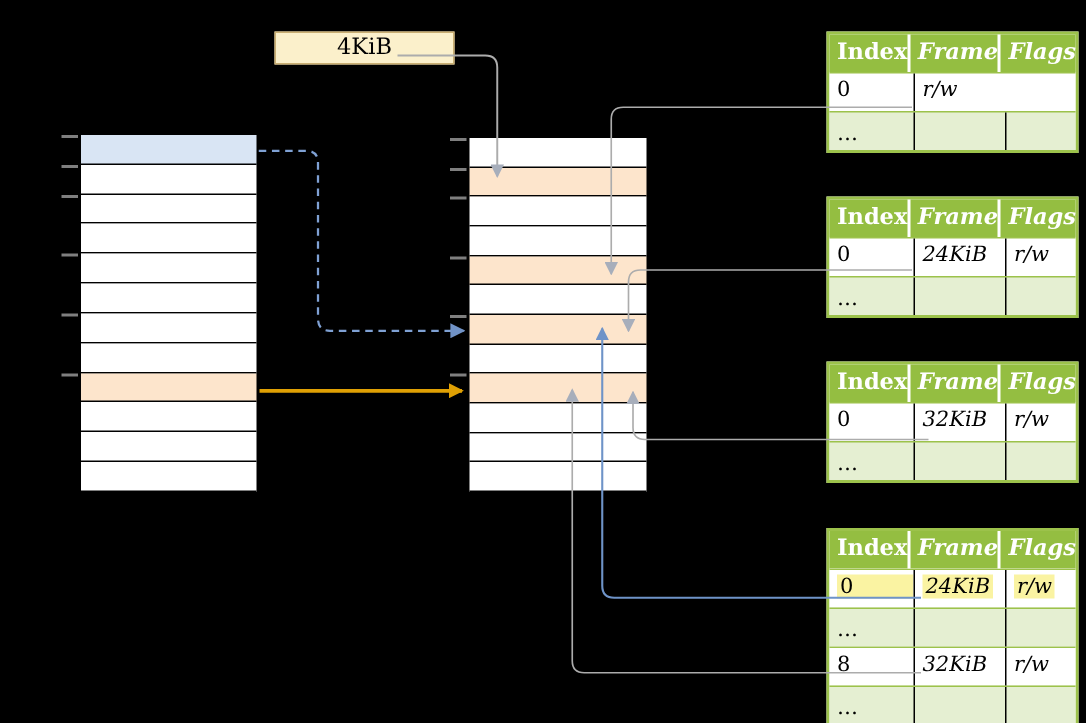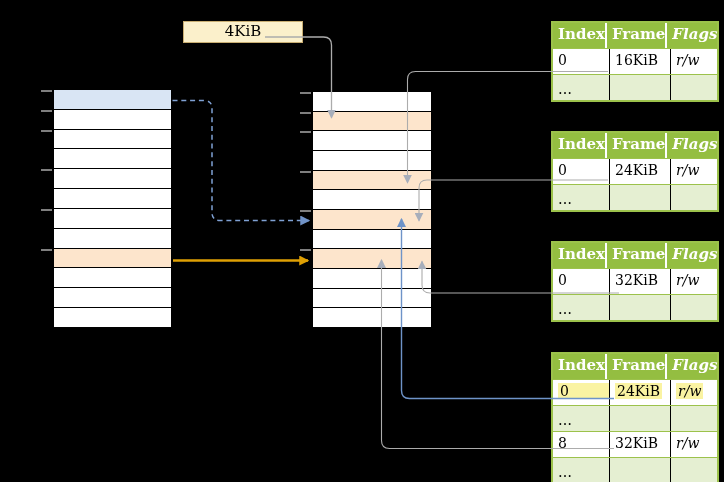--- a/index.html
+++ b/index.html
@@ -46,21 +46,21 @@
     color:#fff;font-weight:bold;font-size:15px;box-sizing:border-box;
     padding:2px 0 0 5px;
   }
   .pt-head .cell + .cell{border-left:2px solid #fff;}
   .pt-row{display:flex;height:26px;border-top:1.5px solid var(--c-green-b);box-sizing:border-box;}
   .pt-row .cell{box-sizing:border-box;font-size:14px;color:#000;padding:3px 0 0 5px;overflow:hidden;white-space:nowrap;}
   .pt-row .cell + .cell{border-left:1px solid #000;}
   .pt-ell{background:var(--c-green-r);}
   .pt-ell .cell{padding-top:6px;}
   .pt-data{background:#fff;}
-  .pt-c0{width:56px;} .pt-c1{width:61px;} .pt-c2{flex:1;font-style:italic;}
+  .pt-c0{width:56px;} .pt-c1{width:61px;font-style:italic;} .pt-c2{flex:1;font-style:italic;}
   .hl{background:var(--c-yellow);padding:0 2px;}
   .hl-wide{display:inline-block;width:47px;}
   
   #arrows{position:absolute;left:0;top:0;pointer-events:none;}
 </style>
 </head>
 <body>
 
 <div id="canvas">
 
@@ -111,21 +111,20 @@
     </div>
 
   <div class="ptable" id="ptable-0" style="top:21px;">
       <div class="pt-head">
         <div class="cell pt-c0">Index</div>
         <div class="cell pt-c1">Frame</div>
         <div class="cell pt-c2">Flags</div>
       </div>
       <div class="pt-row pt-data">
         <div class="cell pt-c0">0</div>
-        <div class="cell pt-c1">16KiB</div>
         <div class="cell pt-c2">r/w</div>
       </div>
       <div class="pt-row pt-ell">
         <div class="cell pt-c0">…</div>
         <div class="cell pt-c1"></div>
         <div class="cell pt-c2"></div>
       </div>
     </div>
   <div class="ptable" id="ptable-1" style="top:131px;">
       <div class="pt-head">

